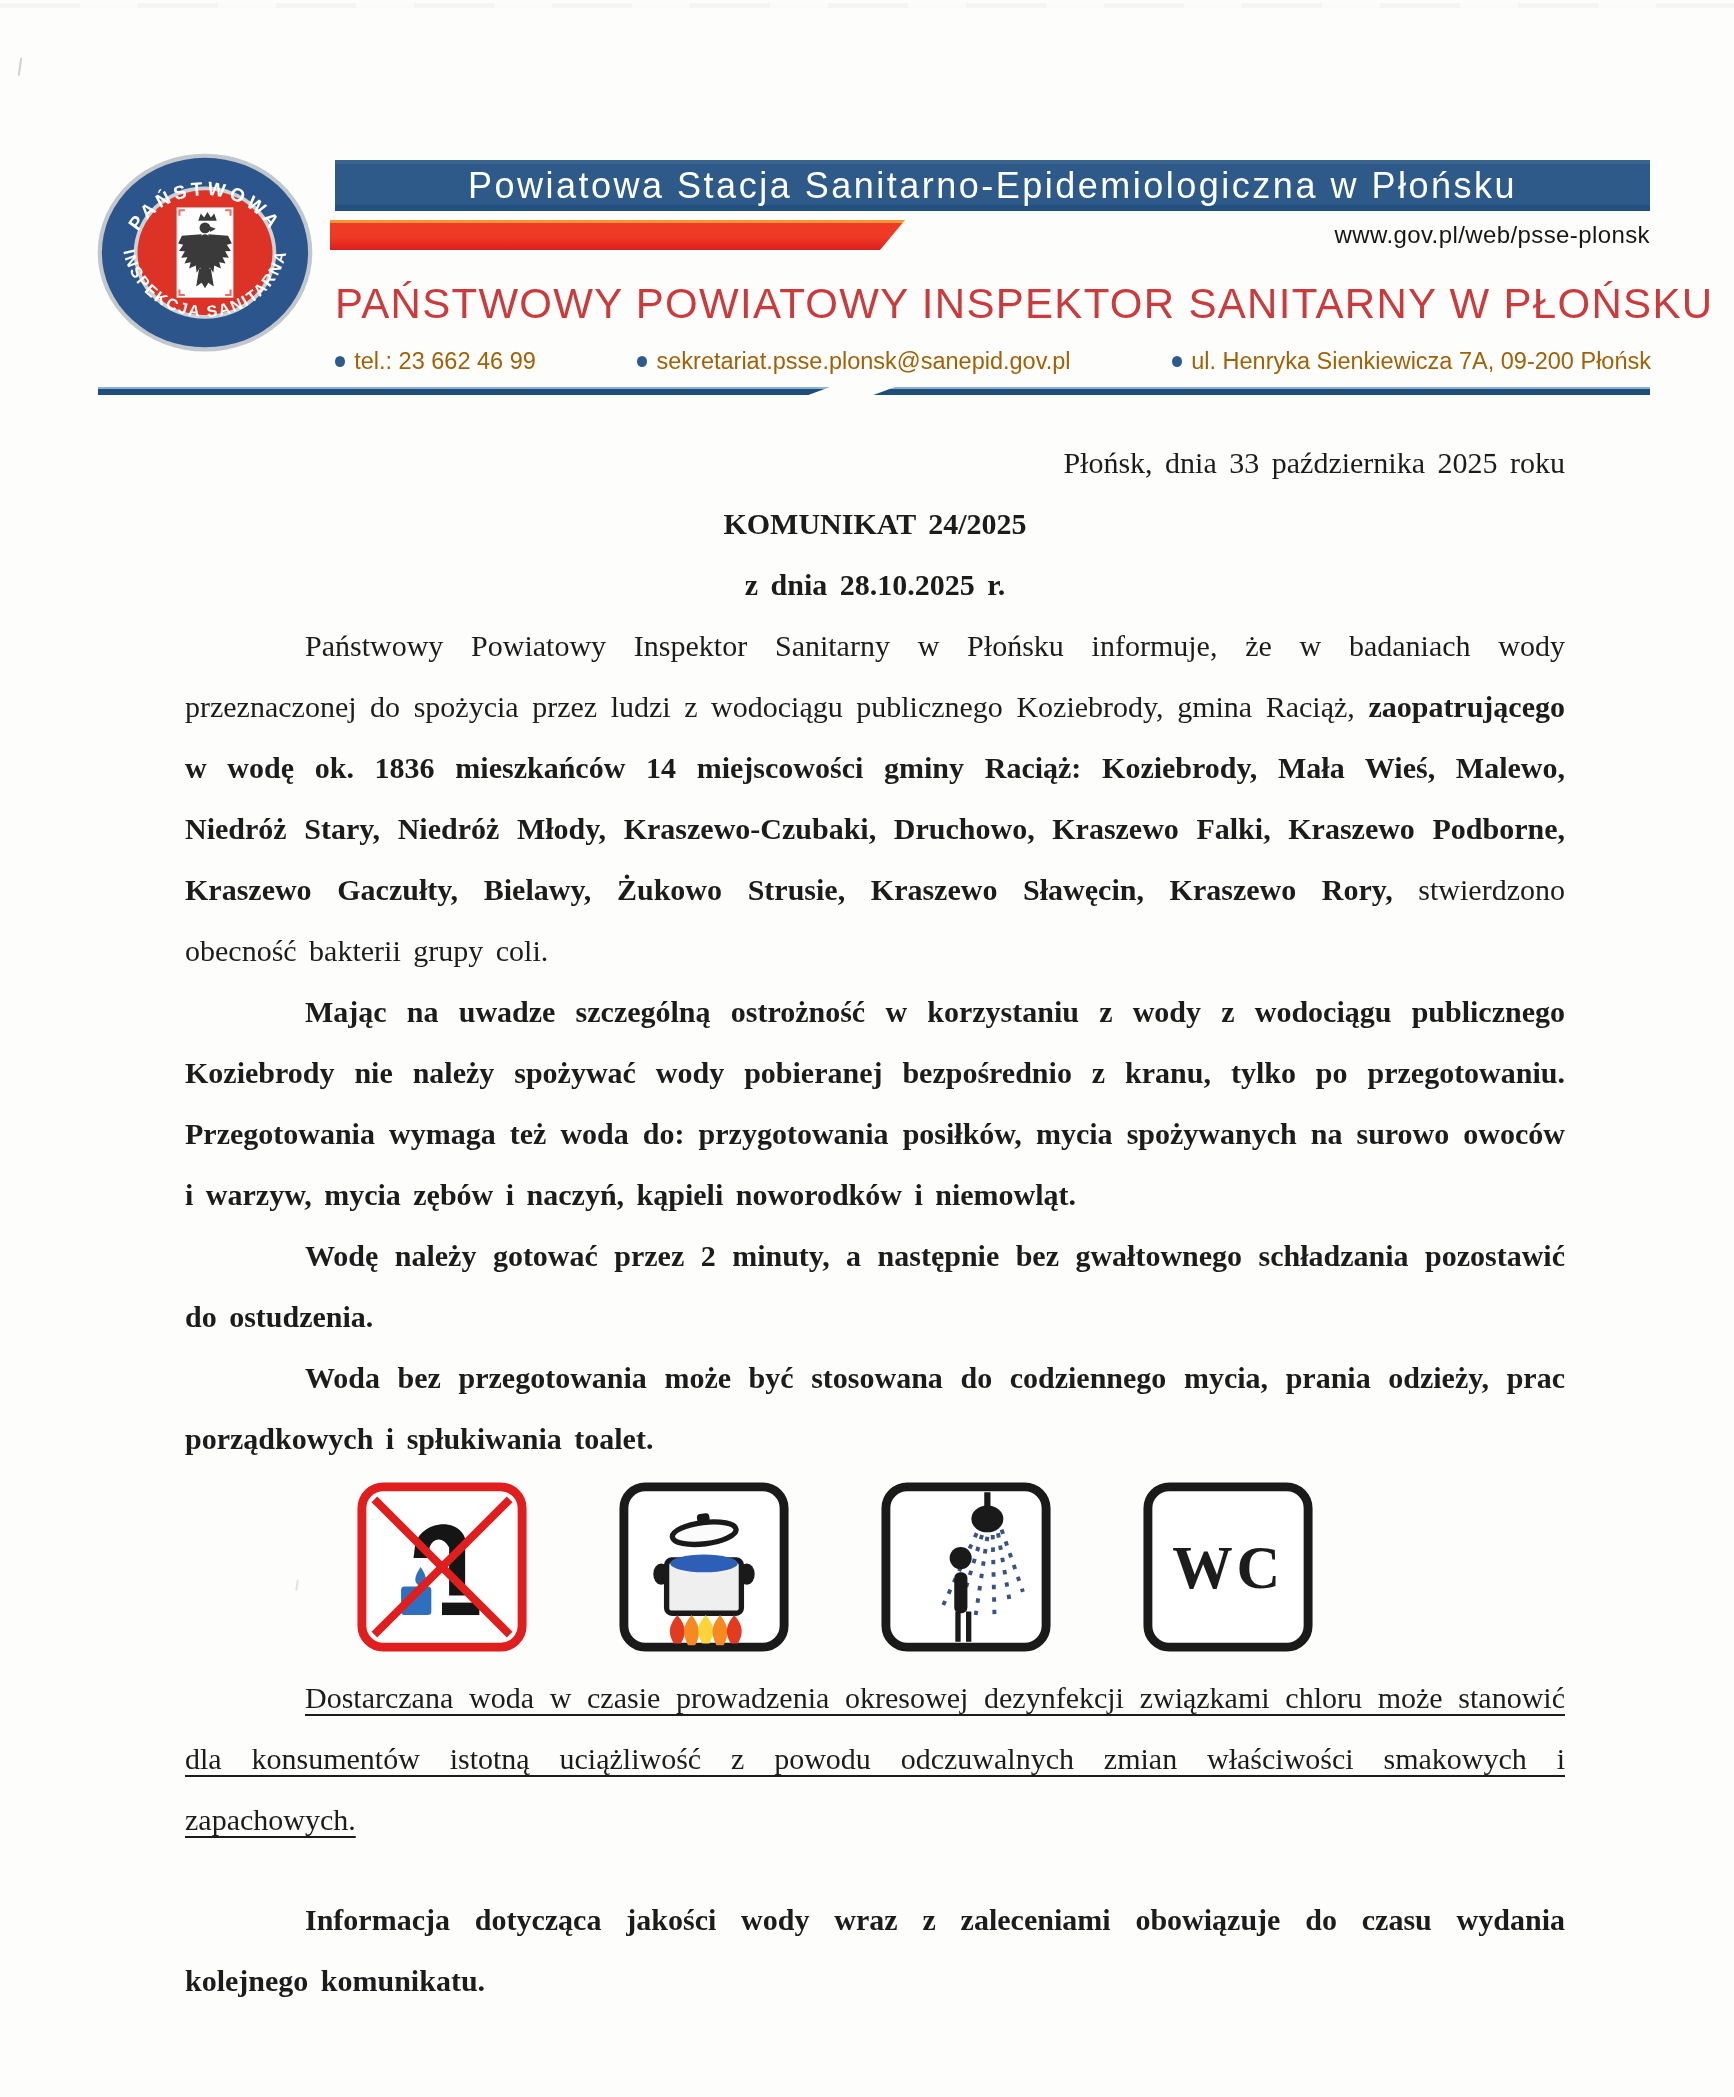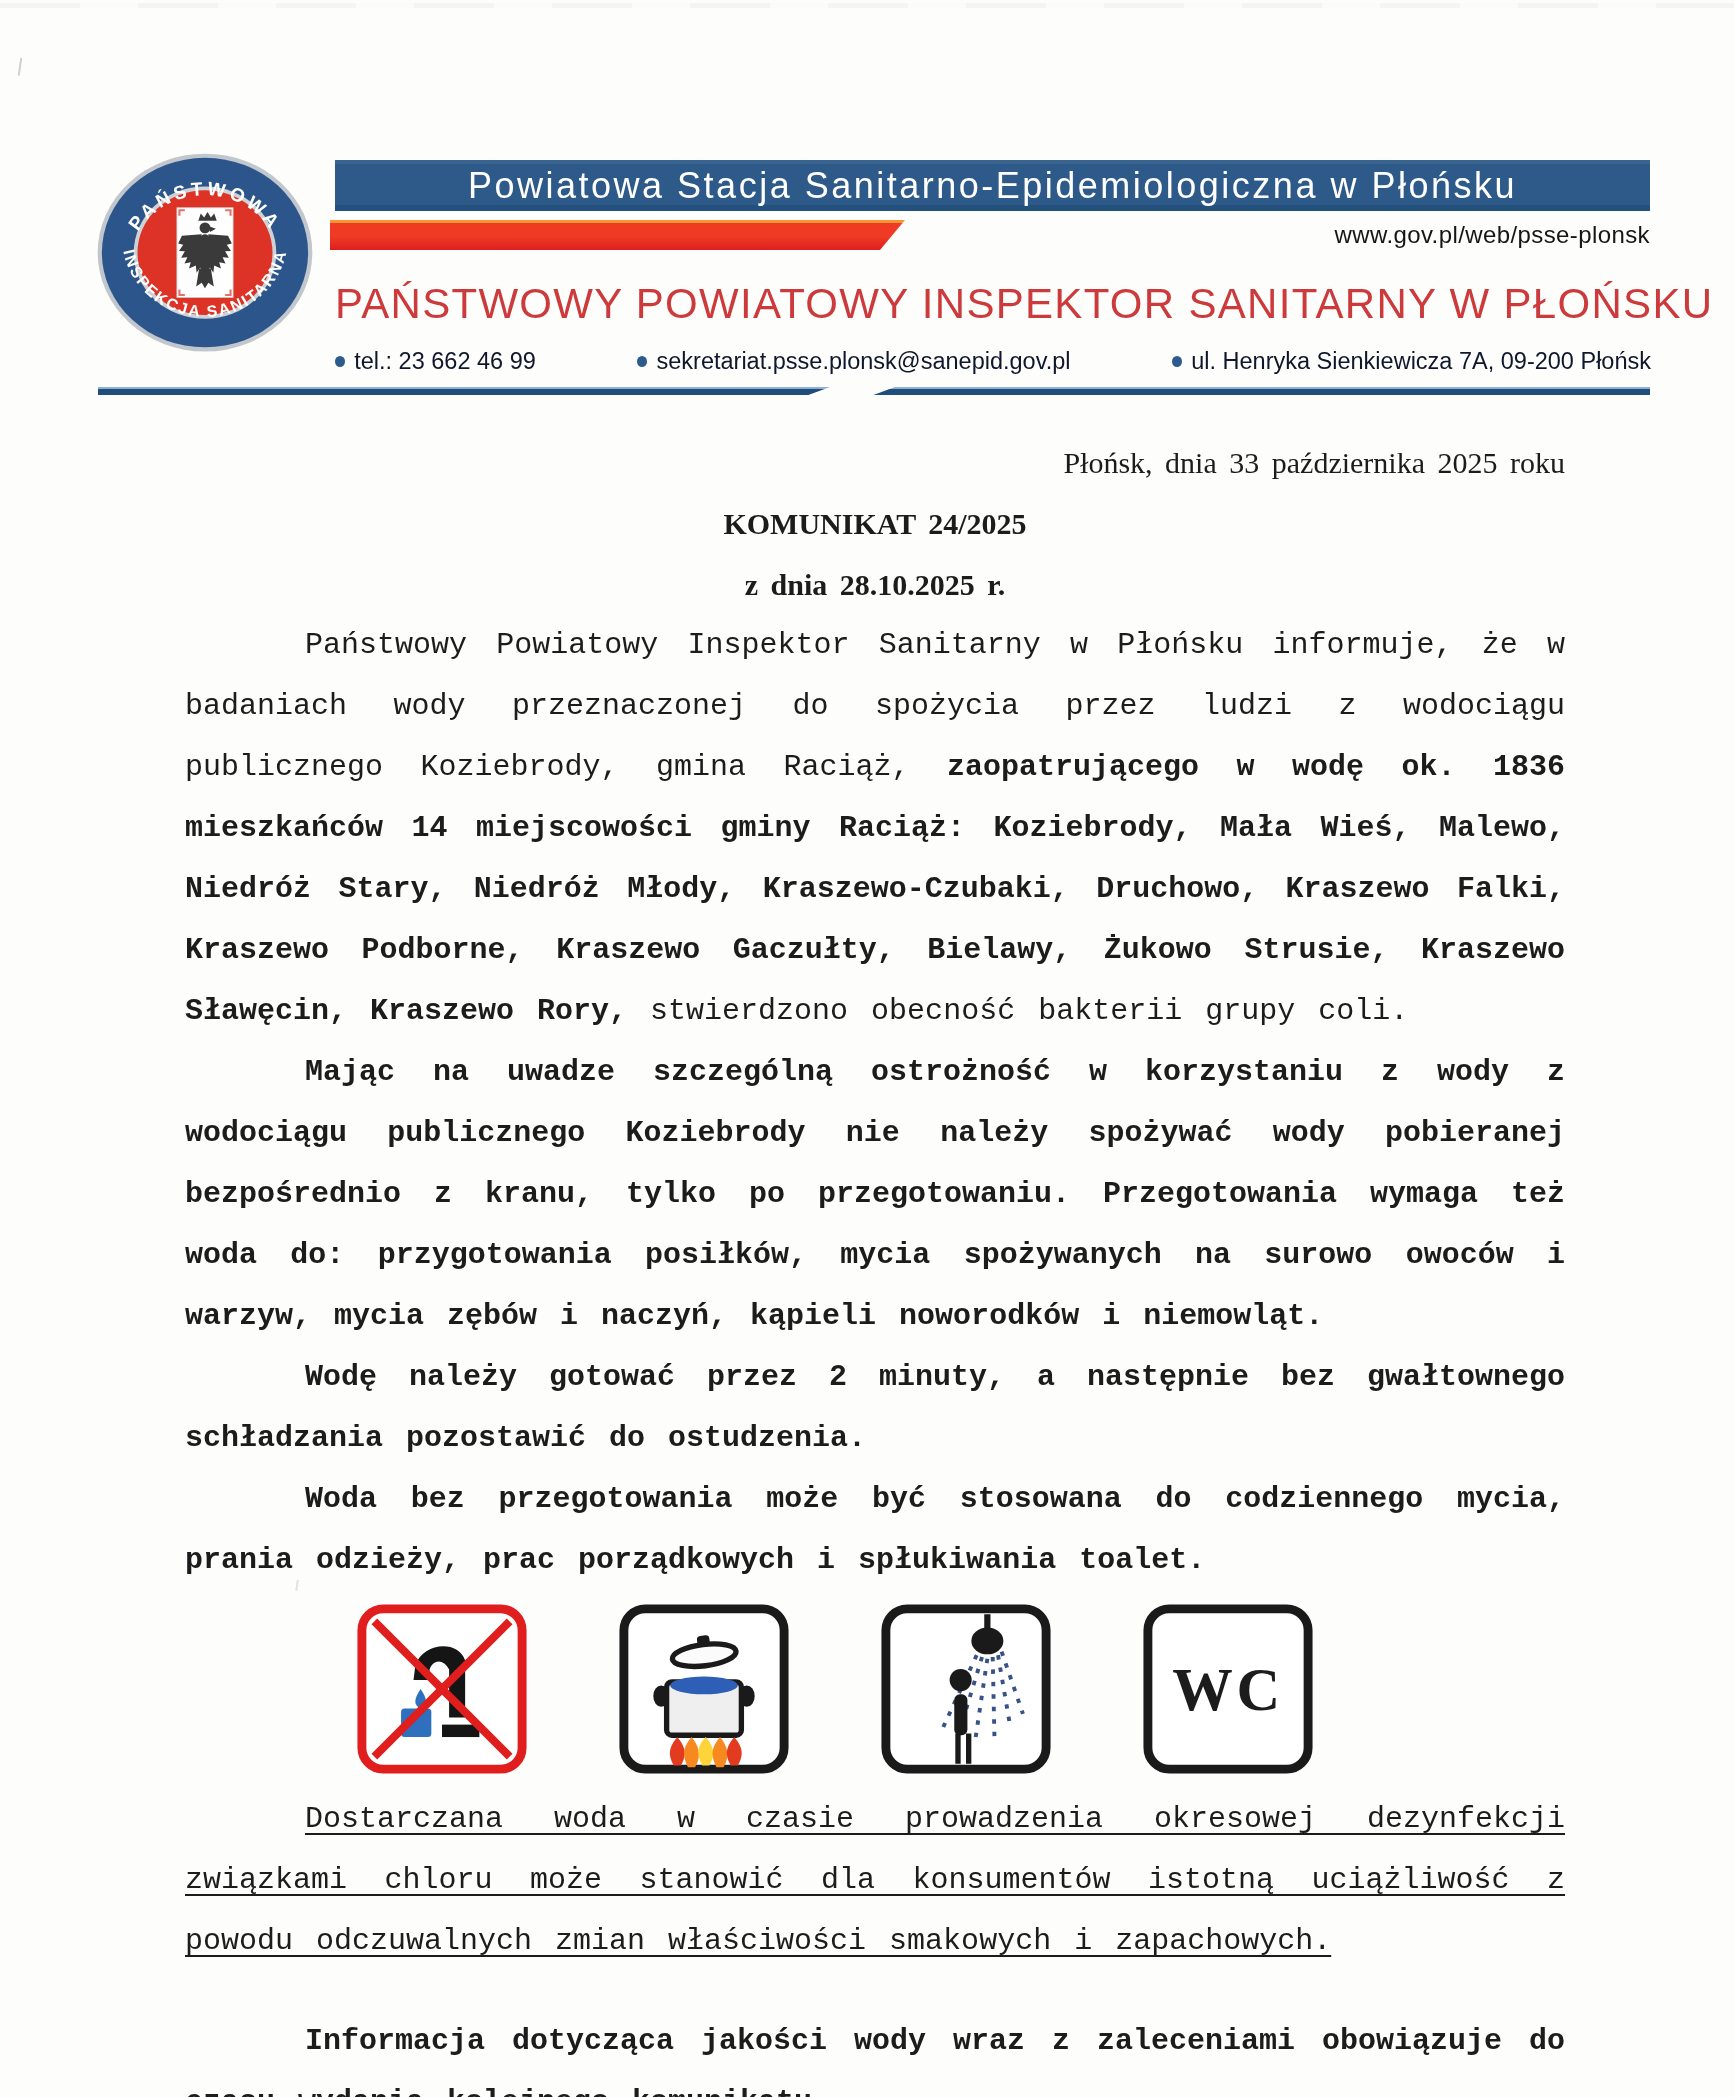--- a/index.html
+++ b/index.html
@@ -24,37 +24,37 @@
   .ribbon{position:absolute;left:330px;top:220px;width:575px;height:30px;
     background:linear-gradient(180deg,#f79433 0 9%,#ef3b24 9% 55%,#dd1f1f);
     clip-path:polygon(0 0,100% 0,calc(100% - 25px) 100%,0 100%);}
   .www{position:absolute;right:85px;top:221px;font-family:"Liberation Sans","DejaVu Sans",sans-serif;
     font-size:24px;letter-spacing:0.4px;color:#161616;}
   .inspector{position:absolute;left:335px;right:85px;top:280px;text-align:center;
     font-family:"Liberation Sans","DejaVu Sans",sans-serif;font-size:42px;letter-spacing:1.3px;
     color:#cc3a3c;white-space:nowrap;}
   .contacts{position:absolute;left:335px;right:84px;top:348px;display:flex;
     justify-content:space-between;align-items:flex-end;
-    font-family:"Liberation Sans","DejaVu Sans",sans-serif;font-size:23.5px;color:#0f172a;}
+    font-family:"Liberation Sans","DejaVu Sans",sans-serif;font-size:23.5px;color:#a16207;}
   .contact-item{display:flex;align-items:center;gap:9.2px;white-space:nowrap;}
   .bullet{width:10px;height:11px;border-radius:50%;background:#2d5b8e;flex:0 0 auto;}
   .divider{position:absolute;left:98px;right:85px;top:387px;height:8.4px;display:flex;}
   .d-left{width:732px;height:100%;background:linear-gradient(180deg,#8fb0cf 0 25%,#1f4d7c 25%);
     clip-path:polygon(0 0,100% 0,calc(100% - 23px) 100%,0 100%);}
   .d-right{flex:1;height:100%;margin-left:42px;background:linear-gradient(180deg,#8fb0cf 0 25%,#1f4d7c 25%);
     clip-path:polygon(23px 0,100% 0,100% 100%,0 100%);}
 
   
   .doc{position:absolute;left:185px;top:432px;width:1380px;font-size:30px;line-height:61px;
     word-spacing:5px;}
   .doc p{margin:0;}
   .date-line{text-align:right;}
   .ref-line{text-align:left;}
   .h-center{text-align:center;font-weight:bold;}
-  .para{text-align:justify;text-indent:120px;font-family:Liberation Mono, monospace;}
+  .para{text-align:justify;text-indent:120px;}
   .bold{font-weight:bold;}
   .underlined{text-decoration:underline;text-decoration-thickness:2.1px;text-underline-offset:6.3px;}
   .gap-top{margin-top:39px !important;}
 
   
   .icons{margin:9.2px 0 11px 0;display:flex;justify-content:center;gap:84px;
     transform:translateX(-40px);}
   .icons svg{width:178px;height:178px;flex:0 0 auto;}
 </style>
 </head>

